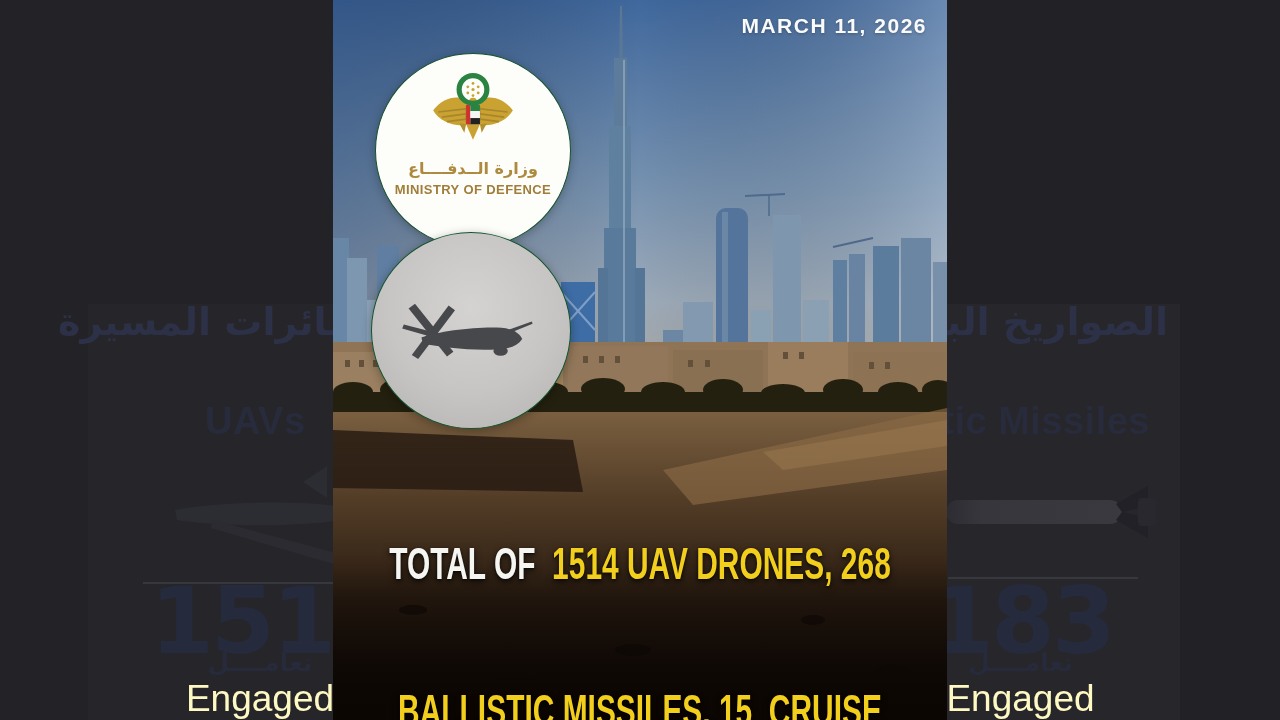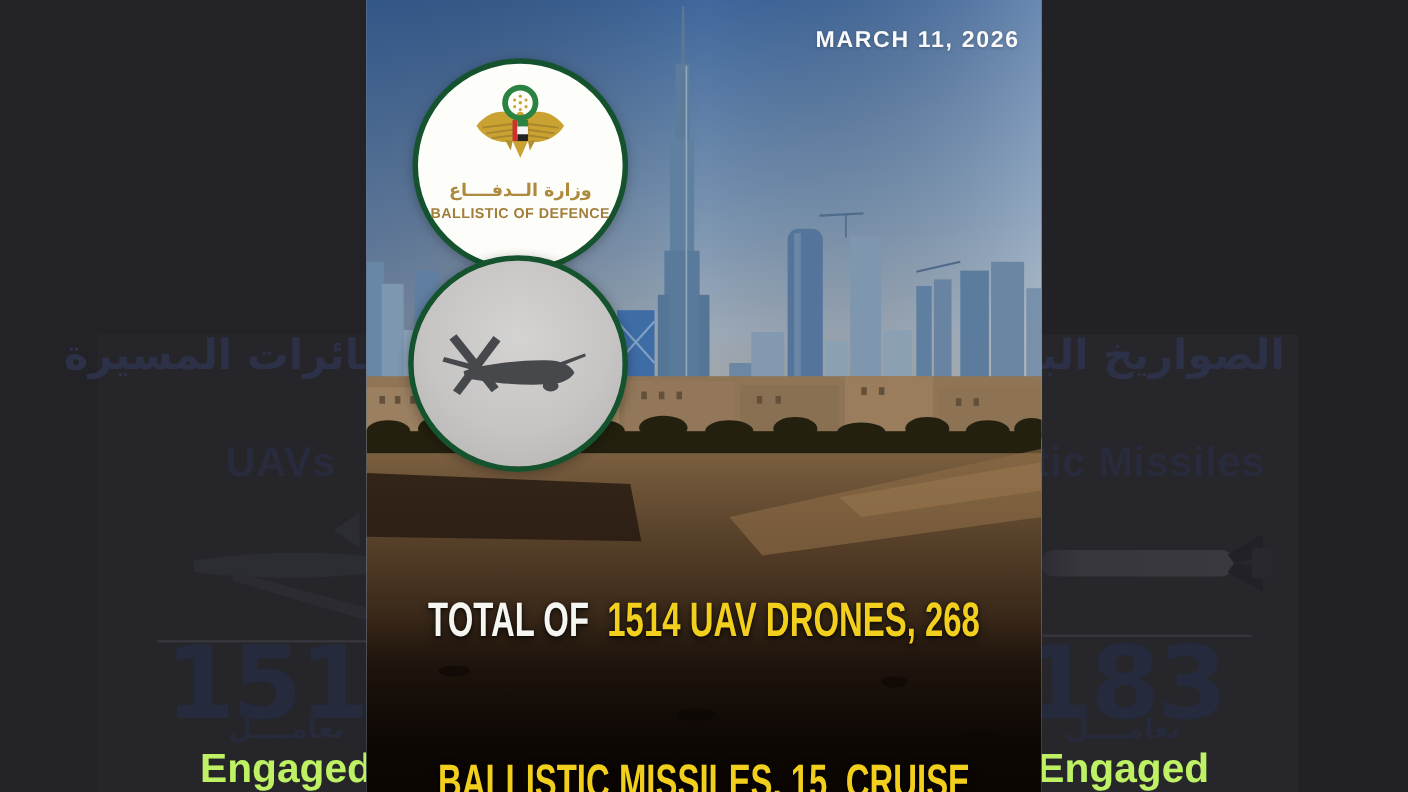--- a/index.html
+++ b/index.html
@@ -13,21 +13,21 @@
   .bg-card { position:absolute; top:304px; height:416px; }
   .bg-card-left  { left:88px;  width:540px; background:#26252a; }
   .bg-card-right { left:868px; width:312px; background:#27262b; }
 
   .bg-text { position:absolute; white-space:nowrap; }
   .bg-title-ar { font-size:38px; font-weight:bold; color:#2d3147; }
   .bg-title-en { font-size:38px; font-weight:bold; color:#272b3c; letter-spacing:.5px; }
   .bg-value { font-size:92px; font-weight:bold; color:#252b3d; letter-spacing:-3px; line-height:92px;
               font-family:"DejaVu Sans", sans-serif; }
   .bg-engaged-ar { font-size:25px; color:#262a3b; font-weight:bold; }
-  .bg-engaged-en { font-size:37px; font-weight:bold; color:#bef264; }
+  .bg-engaged-en { font-size:37px; font-weight:normal; color:#fef9c3; }
   .bg-divider { position:absolute; height:2px; background:#37373e; }
 
   .l-title { right:888px; top:300px; }
   .l-uavs { left:205px; top:400px; }
   .l-divider { left:143px; top:582px; width:197px; }
   .l-value { left:150px; top:576px; }
   .l-eng-ar { left:178px; top:648px; width:164px; text-align:center; }
   .l-eng-en { left:178px; top:678px; width:164px; text-align:center; }
 
   .r-title { right:112px; top:300px; }
@@ -37,24 +37,24 @@
   .r-eng-ar { left:948px; top:648px; width:145px; text-align:center; }
   .r-eng-en { left:943px; top:678px; width:155px; text-align:center; }
 
   .bg-shape { position:absolute; }
 
   
   .poster { position:absolute; left:333px; top:0; width:614px; height:720px; z-index:2;
             overflow:hidden; background:#7b95b2; }
   .cityscape { position:absolute; left:0; top:0; width:614px; height:720px; }
 
-  .date { position:absolute; top:25px; right:20px; font-size:21px; font-weight:600;
+  .date { position:absolute; top:14px; right:20px; font-size:21px; font-weight:600;
           letter-spacing:1.5px; color:#fafafa; text-shadow:0 1px 3px rgba(0,0,0,.25); }
 
-  .badge { position:absolute; border-radius:50%; border:5px solid #14532d; }
+  .badge { position:absolute; border-radius:50%; border:1px solid #14532d; }
   .badge-logo { left:42px; top:53px; width:196px; height:195px; background:#fdfdfa;
                 display:flex; flex-direction:column; align-items:center;
                 box-shadow:0 2px 10px rgba(0,0,0,.25); }
   .badge-drone { left:38px; top:232px; width:200px; height:197px;
                  background:radial-gradient(circle at 50% 38%, #d4d3d1 0%, #c6c5c3 55%, #b3b2b0 100%);
                  display:flex; align-items:center; justify-content:center;
                  box-shadow:0 2px 10px rgba(0,0,0,.3); }
 
   .emblem { margin-top:12px; width:104px; height:92px; }
   .logo-ar { font-size:16px; font-weight:bold; color:#ad8a3d; margin-top:1px; letter-spacing:1px; }
@@ -257,21 +257,21 @@
         <circle cx="60" cy="24" r="1.8"></circle>
           <circle cx="60" cy="17" r="1.6"></circle>
         <circle cx="66" cy="21" r="1.6"></circle>
           <circle cx="66" cy="28" r="1.6"></circle>
         <circle cx="60" cy="31" r="1.6"></circle>
           <circle cx="54" cy="28" r="1.6"></circle>
         <circle cx="54" cy="21" r="1.6"></circle>
       </g>
     </svg>
     <div class="logo-ar ar">وزارة الــدفــــاع</div>
-    <div class="logo-en">BALLISTIC OF DEFENCE</div>
+    <div class="logo-en">MINISTRY OF DEFENCE</div>
   </div>
 
   <div class="badge badge-drone">
     <svg width="160" height="130" viewBox="0 0 200 140">
       <g fill="#46484b">
         <path d="M30,36 L78,96 L70,102 L22,42 Z"></path>
         <path d="M72,38 L26,100 L34,105 L80,44 Z"></path>
         <path d="M38,78 C60,70 110,64 138,66 C152,67 161,73 164,80 C158,89 146,93 132,93 C100,95 62,90 40,86 Z"></path>
         <ellipse cx="137" cy="95" rx="9" ry="6"></ellipse>
         <path d="M86,80 L16,62 L14,67 L84,87 Z"></path>

